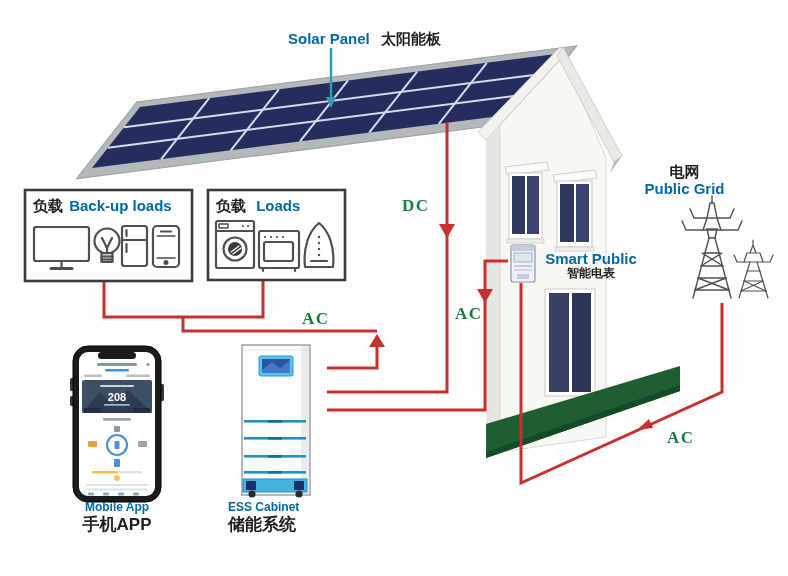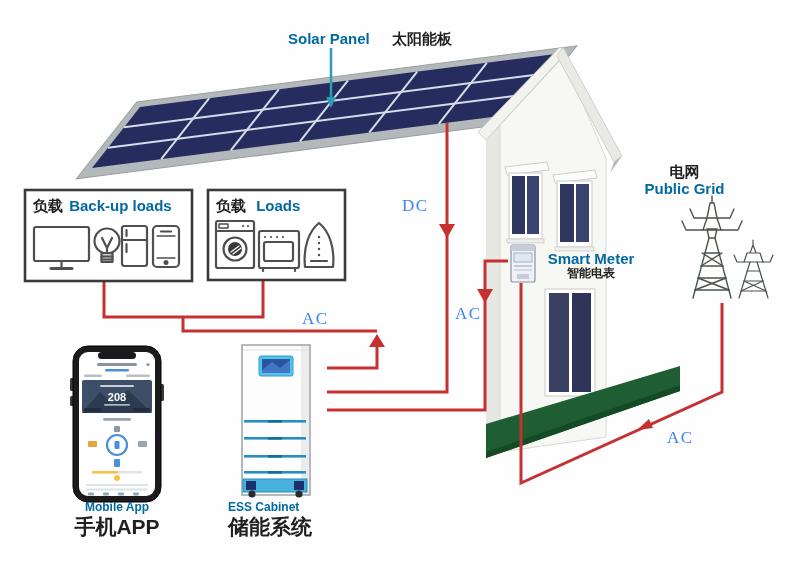--- a/index.html
+++ b/index.html
@@ -2,23 +2,23 @@
 <html><head>
 <meta charset="utf-8">
 <style>
   html,body{margin:0;padding:0;background:#ffffff;}
   #canvas{position:relative;width:788px;height:576px;background:#fefefe;overflow:hidden;
           font-family:"Liberation Sans",sans-serif;}
   #scene{position:absolute;left:0;top:0;}
   .lbl{position:absolute;white-space:nowrap;line-height:1.15;}
   .green{color:#0369a1;font-weight:700;}
   .black{color:#1f1f1f;font-weight:700;}
-  .acdc{font-family:"Liberation Serif",serif;font-weight:400;color:#3b82f6;
+  .acdc{font-family:"Liberation Serif",serif;font-weight:700;color:#15803d;
         font-size:17px;letter-spacing:1.5px;}
-  .sz15{font-size:15px;} .sz16{font-size:12px;} .sz17{font-size:21px;}
+  .sz15{font-size:15px;} .sz16{font-size:12px;} .sz17{font-size:17px;}
   .ctr{text-align:center;}
 </style>
 </head>
 <body>
 
 <div id="canvas">
 
 <svg id="scene" width="788" height="576" viewBox="0 0 788 576">
 
   <g>
@@ -252,21 +252,21 @@
         <circle cx="319" cy="249" r="1.2" fill="#4f4f4f" stroke="none"></circle>
         <circle cx="319" cy="255" r="1.2" fill="#4f4f4f" stroke="none"></circle>
         <line x1="311" y1="261" x2="327" y2="261"></line>
       </g>
     </g>
   </g>
 </svg>
 
 <div class="lbl sz15" style="left:288px;top:30px;">
   <span class="green">Solar Panel</span>
-  <span class="black" style="margin-left:18px;">太阳能板</span>
+  <span class="black" style="margin-left:7px;">太阳能板</span>
 </div>
 
 <div class="lbl sz15" style="left:33px;top:197px;">
   <span class="black">负载</span>
   <span class="green" style="margin-left:2px;">Back-up loads</span>
 </div>
 
 <div class="lbl sz15" style="left:216px;top:197px;text-align:center;">
   <span class="black">负载</span>
   <span class="green" style="margin-left:6px;">Loads</span>
@@ -276,21 +276,21 @@
 <div class="lbl acdc" style="left:302px;top:309px;">AC</div>
 <div class="lbl acdc" style="left:455px;top:304px;">AC</div>
 <div class="lbl acdc" style="left:667px;top:428px;">AC</div>
 
 <div class="lbl ctr" style="left:627px;top:163px;width:115px;">
   <div class="black sz15">电网</div>
   <div class="green sz15">Public Grid</div>
 </div>
 
 <div class="lbl ctr" style="left:532px;top:250px;width:118px;">
-  <div class="green sz15">Smart Meter</div>
+  <div class="green sz15">Smart Public</div>
   <div class="black sz16">智能电表</div>
 </div>
 
 <div class="lbl ctr" style="left:38px;top:501px;width:158px;">
   <div class="green sz16">Mobile App</div>
   <div class="black sz17">手机APP</div>
 </div>
 
 <div class="lbl" style="left:228px;top:501px;">
   <div class="green sz16">ESS Cabinet</div>

